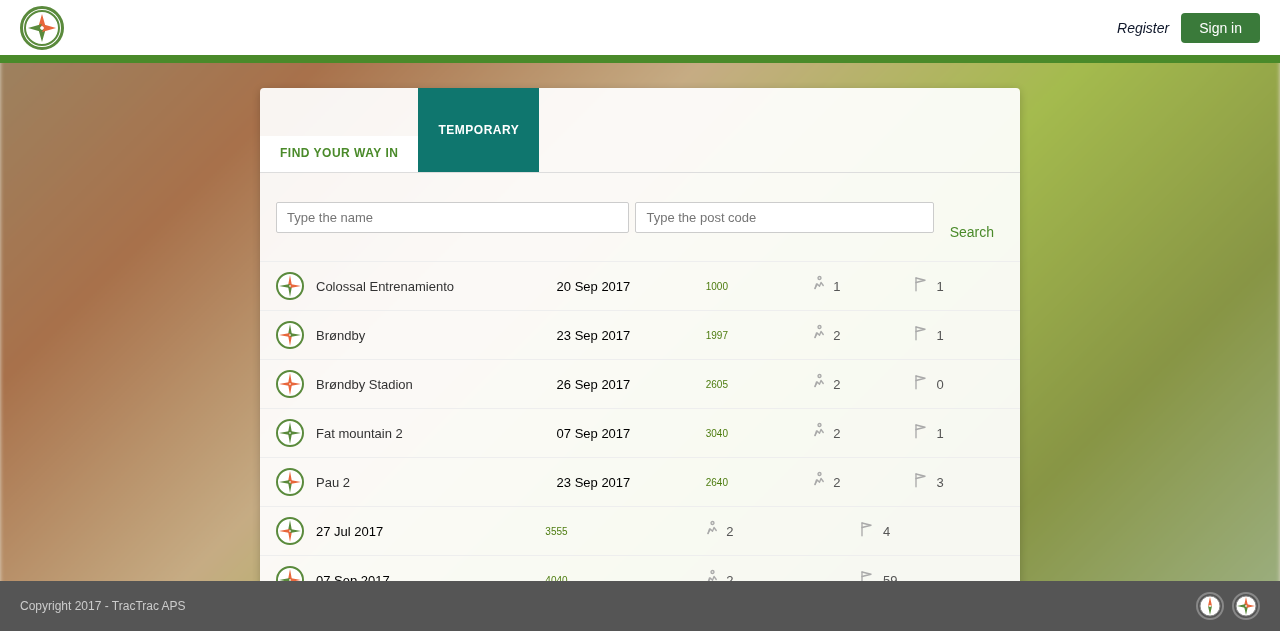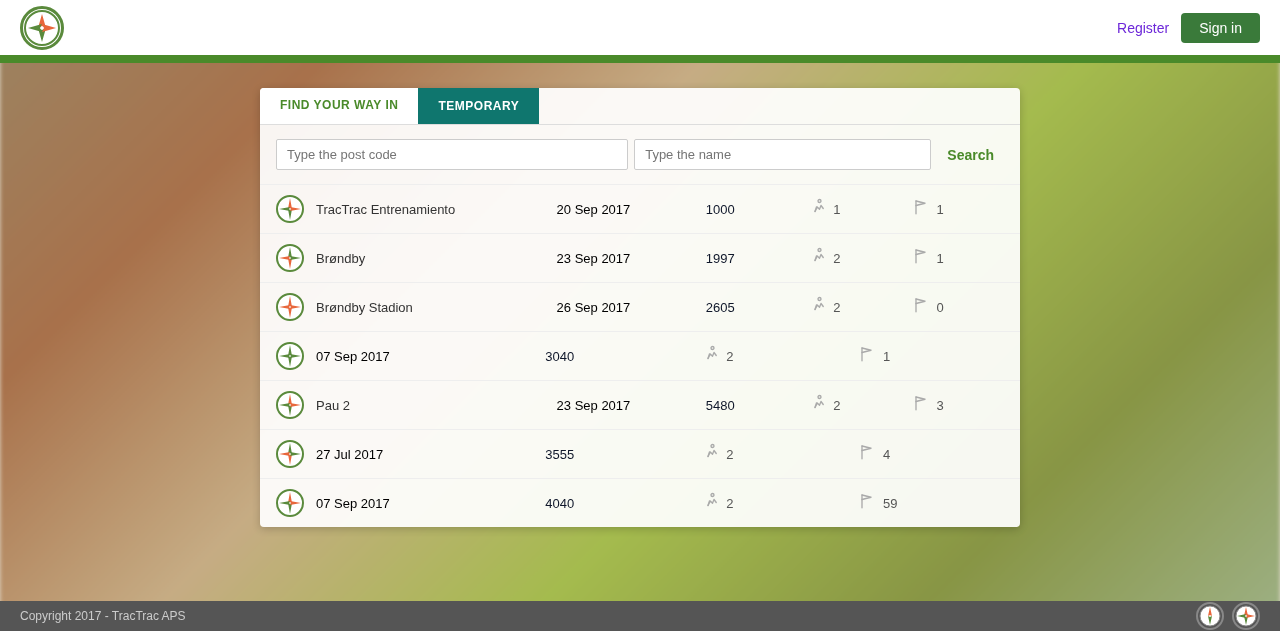--- a/index.html
+++ b/index.html
@@ -47,23 +47,24 @@
       background: white;
       overflow: hidden;
     }
 
     .header-nav {
       display: flex;
       align-items: center;
       gap: 12px;
     }
     .register-link {
-      color: #6d28d9;
+      color: #0f172a;
       text-decoration: none;
       font-size: 14px;
+      font-style: italic;
     }
     .signin-btn {
       background: #3a7a3a;
       color: white;
       border: none;
       padding: 7px 18px;
       border-radius: 4px;
       font-size: 14px;
       cursor: pointer;
       text-align: center;
@@ -105,20 +106,21 @@
       font-weight: bold;
       cursor: pointer;
       border: none;
       background: transparent;
       letter-spacing: 0.5px;
     }
     .tab.active {
       background: white;
       color: #4a8a2a;
       border-bottom: 2px solid white;
+      margin-top: 48px;
     }
     .tab.inactive {
       background: #0f766e;
       color: white;
     }
 
     
     .search-row {
       display: flex;
       align-items: center;
@@ -133,23 +135,24 @@
       color: #999;
       border-radius: 2px;
       flex: 1;
     }
     .search-input:first-of-type { flex: 1.2; }
     .search-btn {
       background: transparent;
       border: none;
       color: #4a8a2a;
       font-size: 14px;
-      font-weight: bold;
+      font-weight: normal;
       cursor: pointer;
       padding: 7px 10px;
+      margin-top: 30px;
     }
 
     
     .event-row {
       display: flex;
       align-items: center;
       padding: 10px 16px;
       border-bottom: 1px solid #eee;
       gap: 12px;
     }
@@ -171,22 +174,22 @@
       color: #333;
       font-weight: 500;
     }
     .event-date {
       flex: 1.2;
       font-size: 13px;
       color: #000000;
     }
     .event-code {
       flex: 0.8;
-      font-size: 13px;
-      color: #0f172a;
+      font-size: 10px;
+      color: #4d7c0f;
     }
 
     .event-stat {
       display: flex;
       align-items: center;
       gap: 6px;
       flex: 0.8;
     }
     .stat-num {
       font-size: 13px;
@@ -194,21 +197,21 @@
     }
 
     
     .footer {
       position: absolute;
       bottom: 0;
       left: 0;
       right: 0;
       z-index: 10;
       background: #555;
-      height: 30px;
+      height: 50px;
       display: flex;
       align-items: center;
       justify-content: space-between;
       padding: 0 20px;
     }
     .footer-copyright {
       color: #ccc;
       font-size: 12px;
     }
     .footer-icons {
@@ -256,37 +259,37 @@
 
 <div class="main-content">
   <div class="white-panel">
 
     <div class="tabs">
       <button class="tab active">FIND YOUR WAY IN</button>
       <button class="tab inactive">TEMPORARY</button>
     </div>
 
     <div class="search-row">
+      <input class="search-input" type="text" placeholder="Type the name" style="">
       <input class="search-input" type="text" placeholder="Type the post code" style="">
-      <input class="search-input" type="text" placeholder="Type the name" style="">
       <button class="search-btn">Search</button>
     </div>
 
     <div id="events-container">
         <div class="event-row">
     <div class="event-icon">
       <svg width="28" height="28" viewBox="0 0 28 28" class="icon-svg">
     <circle cx="14" cy="14" r="13" fill="white" stroke="#5a8a3c" stroke-width="2"></circle>
     <polygon points="14,3 16,14 14,13 12,14" fill="#e8673c"></polygon>
     <polygon points="14,25 12,14 14,15 16,14" fill="#5a8a3c"></polygon>
     <polygon points="3,14 14,12 13,14 14,16" fill="#5a8a3c"></polygon>
     <polygon points="25,14 14,16 15,14 14,12" fill="#e8673c"></polygon>
   </svg>
     </div>
-    <div class="event-name">TracTrac Entrenamiento</div>
+    <div class="event-name">Colossal Entrenamiento</div>
     <div class="event-date">20 Sep 2017</div>
     <div class="event-code">1000</div>
     <div class="event-stat">
       <span><svg width="18" height="18" viewBox="0 0 24 24" fill="none" stroke="#aaa" stroke-width="1.8" stroke-linecap="round" stroke-linejoin="round">
     <circle cx="14" cy="4" r="2"></circle>
     <path d="M8 18 l3-6 3 3 2-5 3 4"></path>
     <path d="M10 12 l-2 6"></path>
   </svg></span>
       <span class="stat-num">1</span>
     </div>
@@ -359,20 +362,21 @@
         <div class="event-row">
     <div class="event-icon">
       <svg width="28" height="28" viewBox="0 0 28 28" class="icon-svg">
     <circle cx="14" cy="14" r="13" fill="white" stroke="#5a8a3c" stroke-width="2"></circle>
     <polygon points="14,3 16,14 14,13 12,14" fill="#5a8a3c"></polygon>
     <polygon points="14,25 12,14 14,15 16,14" fill="#5a8a3c"></polygon>
     <polygon points="3,14 14,12 13,14 14,16" fill="#5a8a3c"></polygon>
     <polygon points="25,14 14,16 15,14 14,12" fill="#5a8a3c"></polygon>
   </svg>
     </div>
+    <div class="event-name">Fat mountain 2</div>
     <div class="event-date">07 Sep 2017</div>
     <div class="event-code">3040</div>
     <div class="event-stat">
       <span><svg width="18" height="18" viewBox="0 0 24 24" fill="none" stroke="#aaa" stroke-width="1.8" stroke-linecap="round" stroke-linejoin="round">
     <circle cx="14" cy="4" r="2"></circle>
     <path d="M8 18 l3-6 3 3 2-5 3 4"></path>
     <path d="M10 12 l-2 6"></path>
   </svg></span>
       <span class="stat-num">2</span>
     </div>
@@ -389,21 +393,21 @@
       <svg width="28" height="28" viewBox="0 0 28 28" class="icon-svg">
     <circle cx="14" cy="14" r="13" fill="white" stroke="#5a8a3c" stroke-width="2"></circle>
     <polygon points="14,3 16,14 14,13 12,14" fill="#e8673c"></polygon>
     <polygon points="14,25 12,14 14,15 16,14" fill="#5a8a3c"></polygon>
     <polygon points="3,14 14,12 13,14 14,16" fill="#5a8a3c"></polygon>
     <polygon points="25,14 14,16 15,14 14,12" fill="#e8673c"></polygon>
   </svg>
     </div>
     <div class="event-name">Pau 2</div>
     <div class="event-date">23 Sep 2017</div>
-    <div class="event-code">5480</div>
+    <div class="event-code">2640</div>
     <div class="event-stat">
       <span><svg width="18" height="18" viewBox="0 0 24 24" fill="none" stroke="#aaa" stroke-width="1.8" stroke-linecap="round" stroke-linejoin="round">
     <circle cx="14" cy="4" r="2"></circle>
     <path d="M8 18 l3-6 3 3 2-5 3 4"></path>
     <path d="M10 12 l-2 6"></path>
   </svg></span>
       <span class="stat-num">2</span>
     </div>
     <div class="event-stat">
       <span><svg width="18" height="18" viewBox="0 0 24 24" fill="none" stroke="#aaa" stroke-width="1.8" stroke-linecap="round" stroke-linejoin="round">

